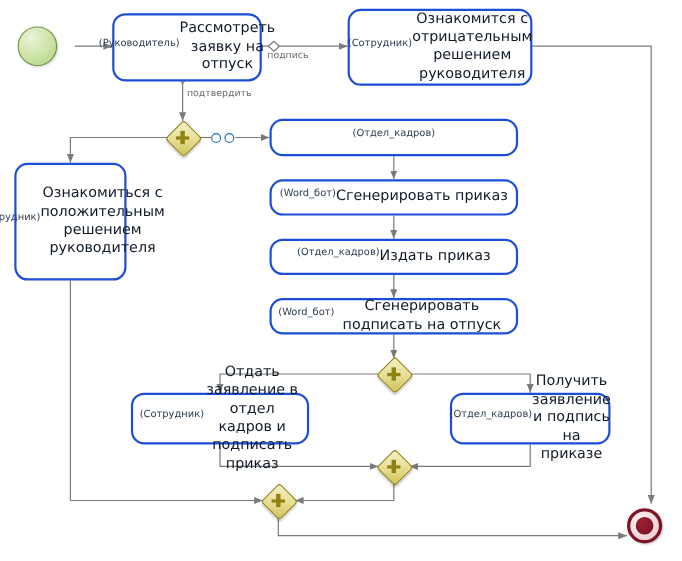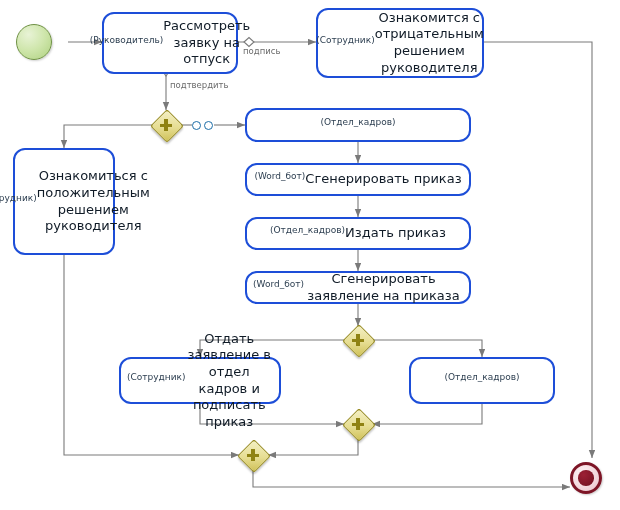--- a/index.html
+++ b/index.html
@@ -215,30 +215,31 @@
     <div class="title">Сгенерировать приказ</div>
   </div>
 
   <div class="node task" style="left:245px; top:217px; width:226px; height:33px;">
     <div class="role">(Отдел_кадров)</div>
     <div class="title">Издать приказ</div>
   </div>
 
   <div class="node task" style="left:245px; top:271px; width:226px; height:33px;">
     <div class="role">(Word_бот)</div>
-    <div class="title">Сгенерировать заявление на приказа</div>
+    <div class="title">Сгенерировать подписать на отпуск</div>
   </div>
 
   <div class="node task" style="left:119px; top:357px; width:162px; height:47px;">
     <div class="role">(Сотрудник)</div>
     <div class="title">Отдать заявление в отдел кадров и подписать приказ</div>
   </div>
 
   <div class="node task" style="left:409px; top:357px; width:146px; height:47px;">
     <div class="role">(Отдел_кадров)</div>
+    <div class="title">Получить заявление и подпись на приказе</div>
   </div>
 
   <div class="node gateway" style="left:151px; top:110px;">
     <div class="diamond"></div>
     <div class="plus-h"></div>
     <div class="plus-v"></div>
   </div>
 
   <div class="node gateway" style="left:343px; top:325px;">
     <div class="diamond"></div>

